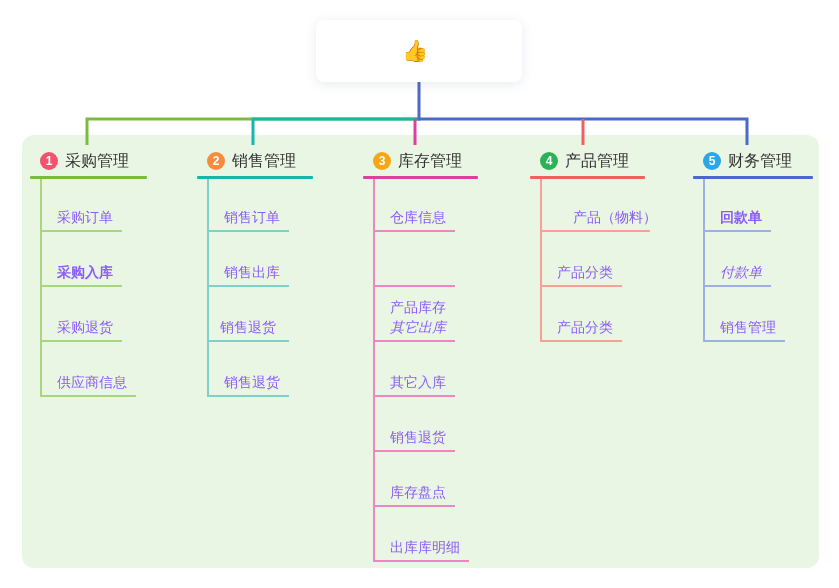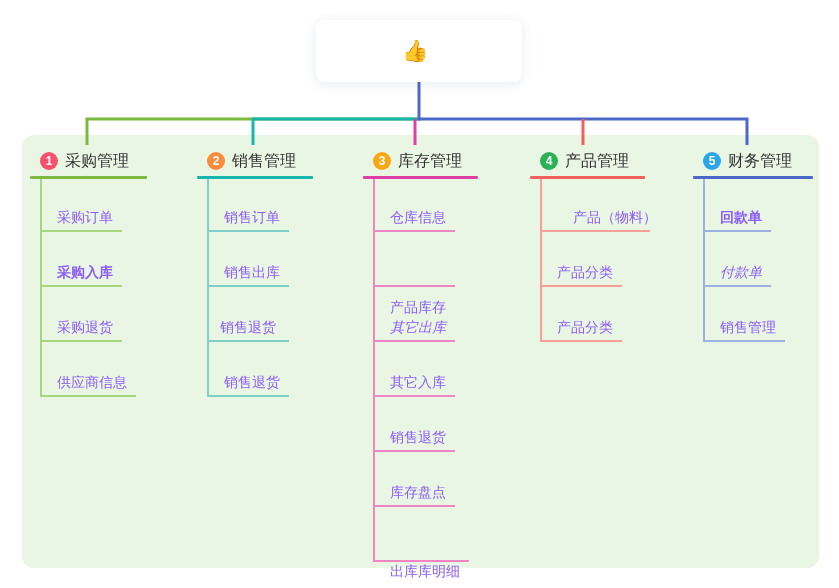--- a/index.html
+++ b/index.html
@@ -91,21 +91,21 @@
       <div class="child-label" style="left: 390px; top: 263px; margin-top: 35px;">产品库存</div>
       <div class="child-underline" style="left: 373px; top: 285px; width: 82px; background: rgb(239, 134, 195);"></div>
       <div class="child-label" style="left: 390px; top: 318px; font-style: italic;">其它出库</div>
       <div class="child-underline" style="left: 373px; top: 340px; width: 82px; background: rgb(239, 134, 195);"></div>
       <div class="child-label" style="left: 390px; top: 373px;">其它入库</div>
       <div class="child-underline" style="left: 373px; top: 395px; width: 82px; background: rgb(239, 134, 195);"></div>
       <div class="child-label" style="left: 390px; top: 428px;">销售退货</div>
       <div class="child-underline" style="left: 373px; top: 450px; width: 82px; background: rgb(239, 134, 195);"></div>
       <div class="child-label" style="left: 390px; top: 483px;">库存盘点</div>
       <div class="child-underline" style="left: 373px; top: 505px; width: 82px; background: rgb(239, 134, 195);"></div>
-      <div class="child-label" style="left: 390px; top: 538px; margin-top: 24px;">出库库明细</div>
+      <div class="child-label" style="left: 390px; top: 538px;">出库库明细</div>
       <div class="child-underline" style="left: 373px; top: 560px; width: 96px; background: rgb(239, 134, 195);"></div>
       <div class="branch-header" style="left: 540px; top: 151px;">
         <span class="badge" style="background: rgb(42, 178, 84);">4</span>
         <span class="branch-label">产品管理</span>
       </div>
       <div class="h-underline" style="left: 530px; top: 176px; width: 115px; background: rgb(242, 96, 93);"></div>
       <div class="v-childline" style="left: 540px; top: 179px; height: 163px; background: rgb(248, 159, 153);"></div>
       <div class="child-label" style="left: 573px; top: 208px;">产品（物料）</div>
       <div class="child-underline" style="left: 540px; top: 230px; width: 110px; background: rgb(248, 159, 153);"></div>
       <div class="child-label" style="left: 557px; top: 263px;">产品分类</div>

